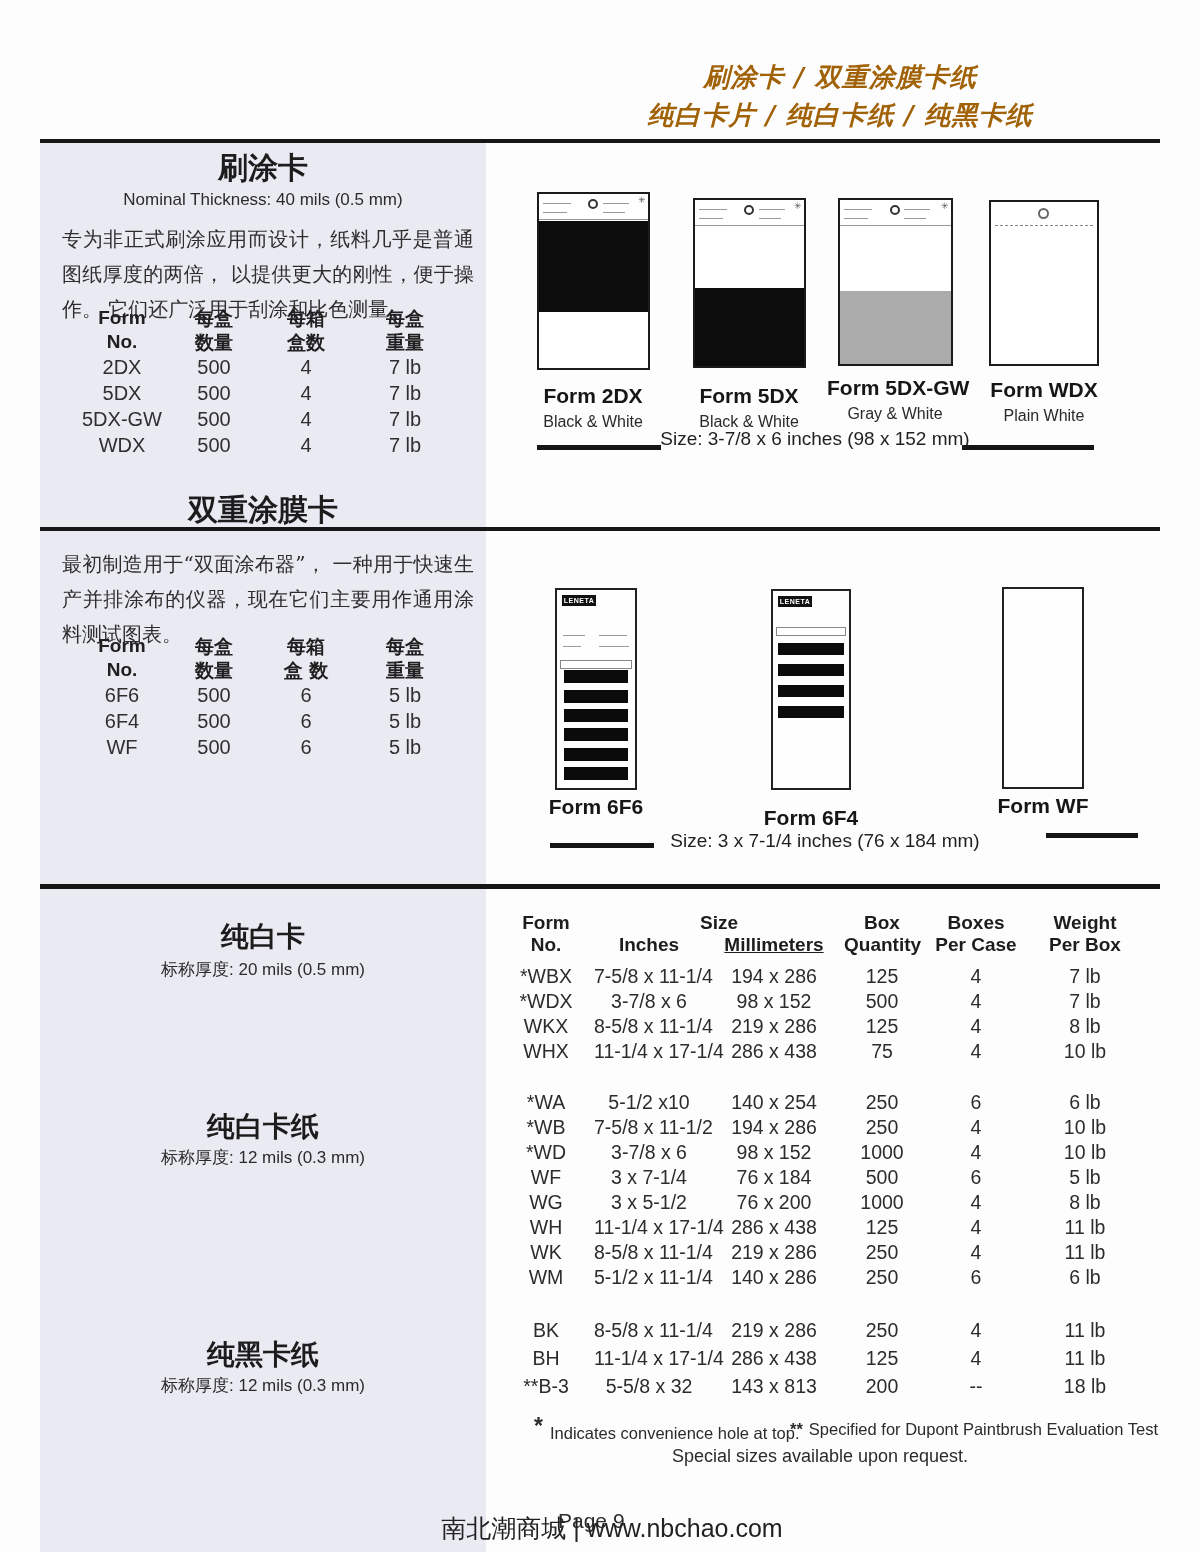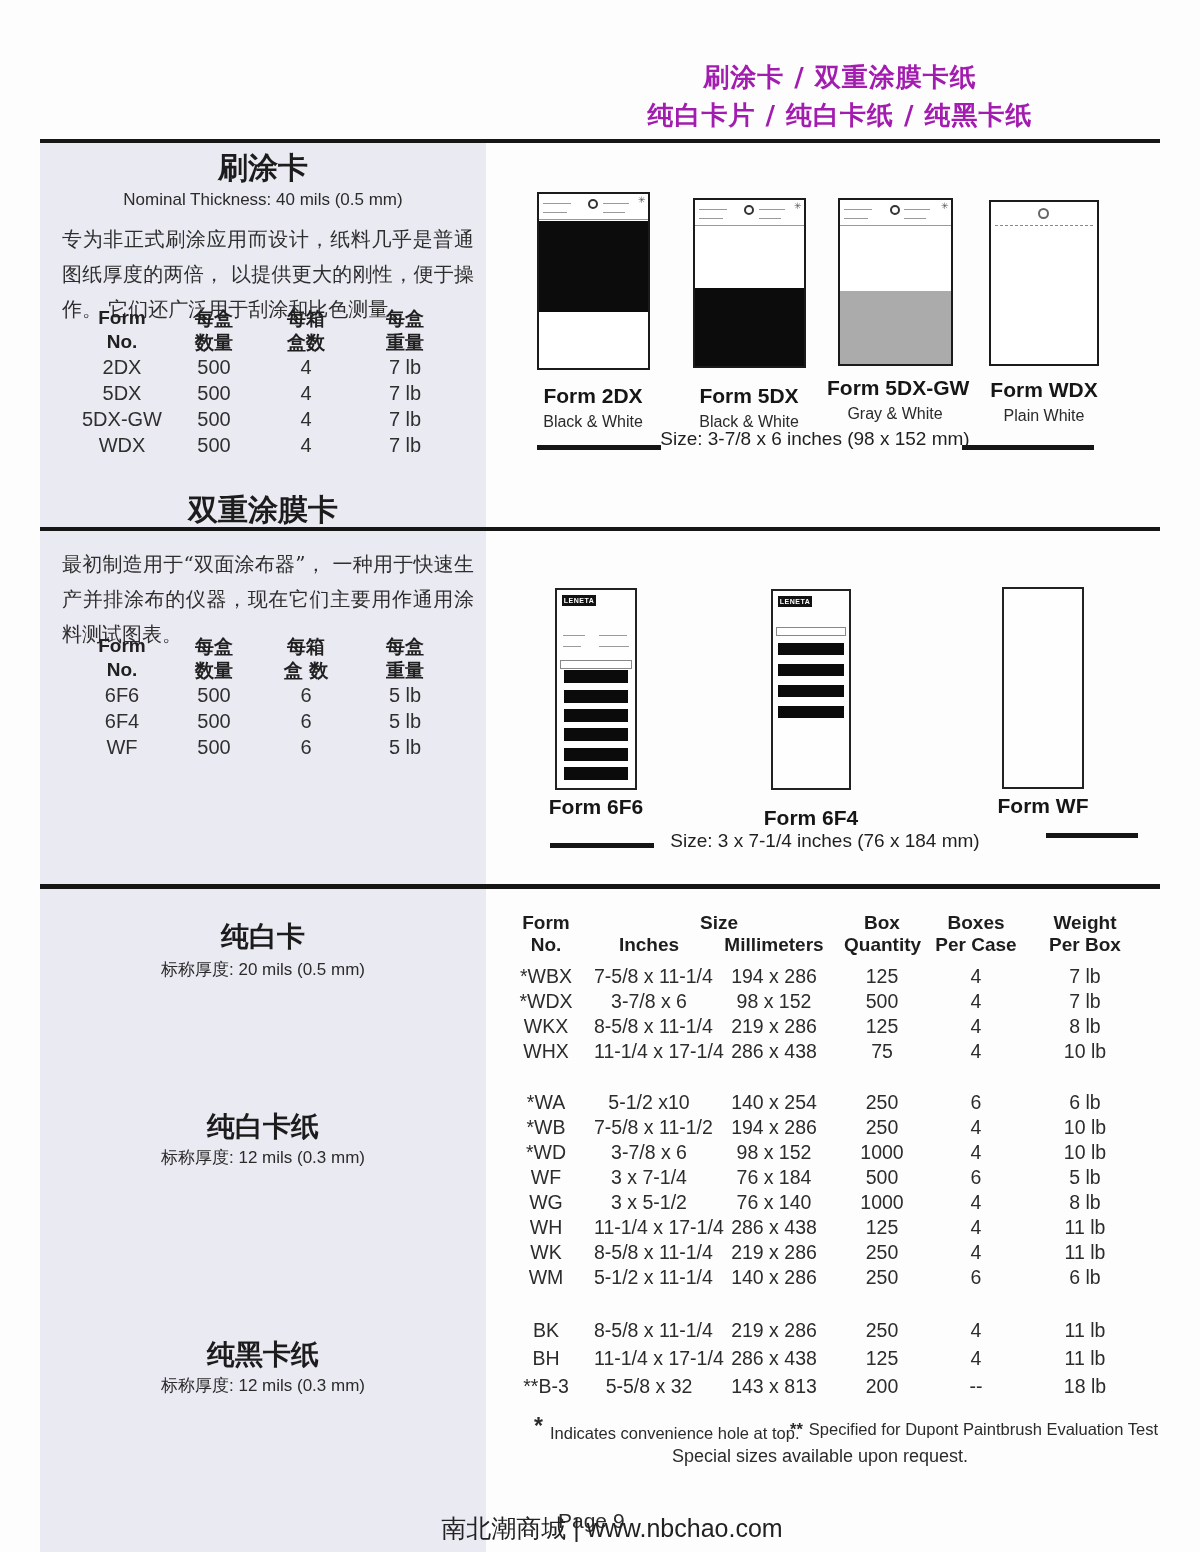--- a/index.html
+++ b/index.html
@@ -8,21 +8,21 @@
     width:1200px; height:1552px; position:relative;
     font-family:"Liberation Sans","DejaVu Sans",sans-serif;
     color:#222;
   }
   .page { position:absolute; left:0; top:0; width:1200px; height:1552px; background:#fdfdfd; overflow:hidden; }
   .cn  { font-family:"DejaVu Serif","Liberation Serif",serif; }
   .sans{ font-family:"Liberation Sans","DejaVu Sans",sans-serif; }
 
   
   .hdr { position:absolute; left:500px; top:58px; width:680px; text-align:center; }
-  .hdr div { font-size:26px; line-height:38px; font-weight:bold; color:#a21caf; letter-spacing:1px; }
+  .hdr div { font-size:26px; line-height:38px; font-weight:bold; color:#a16207; letter-spacing:1px;font-style:italic; }
 
   
   .rule { position:absolute; left:40px; width:1120px; background:#161616; }
   .r1 { top:139px; height:4px; }
   .r2 { top:527px; height:4px; }
   .r3 { top:884px; height:5px; }
   .sline { position:absolute; height:5px; background:#161616; }
 
   
   .panel { position:absolute; left:40px; top:143px; width:446px; height:1409px; background:#eaeaf3; }
@@ -313,21 +313,21 @@
   <div class="btable" style="left:498px; top:912px; width:640px; height:560px;">
     <div class="bt-head">
       <div class="btc" style="width:96px;">
         <div class="bth">Form</div>
         <div class="bth">No.</div>
       </div>
       <div class="btc" style="width:250px;">
         <div class="bth">Size</div>
         <div class="btsub">
           <span class="bth" style="width:110px;">Inches</span>
-          <span class="bth" style="width:140px;">Millimeters</span>
+          <span class="bth" style="width:140px;text-decoration:underline;">Millimeters</span>
         </div>
       </div>
       <div class="btc" style="width:76px;">
         <div class="bth">Box</div>
         <div class="bth">Quantity</div>
       </div>
       <div class="btc" style="width:112px;">
         <div class="bth">Boxes</div>
         <div class="bth">Per Case</div>
       </div>
@@ -410,21 +410,21 @@
           <span class="btd bw2">3 x 7-1/4</span>
           <span class="btd bw3">76 x 184</span>
           <span class="btd bw4">500</span>
           <span class="btd bw5">6</span>
           <span class="btd bw6">5 lb</span>
         </div>
 
         <div class="btrow">
           <span class="btd bw1">WG</span>
           <span class="btd bw2">3 x 5-1/2</span>
-          <span class="btd bw3">76 x 140</span>
+          <span class="btd bw3">76 x 200</span>
           <span class="btd bw4">1000</span>
           <span class="btd bw5">4</span>
           <span class="btd bw6">8 lb</span>
         </div>
 
         <div class="btrow">
           <span class="btd bw1">WH</span>
           <span class="btd bw2">11-1/4 x 17-1/4</span>
           <span class="btd bw3">286 x 438</span>
           <span class="btd bw4">125</span>

